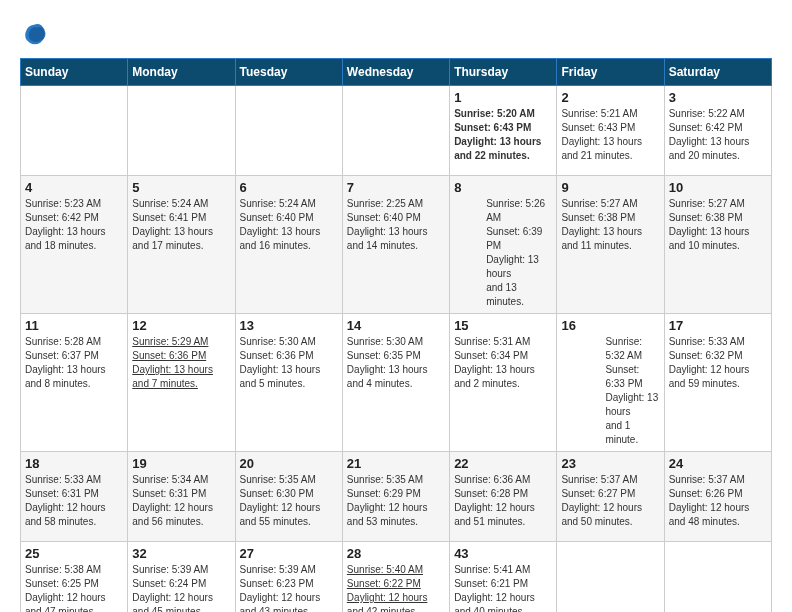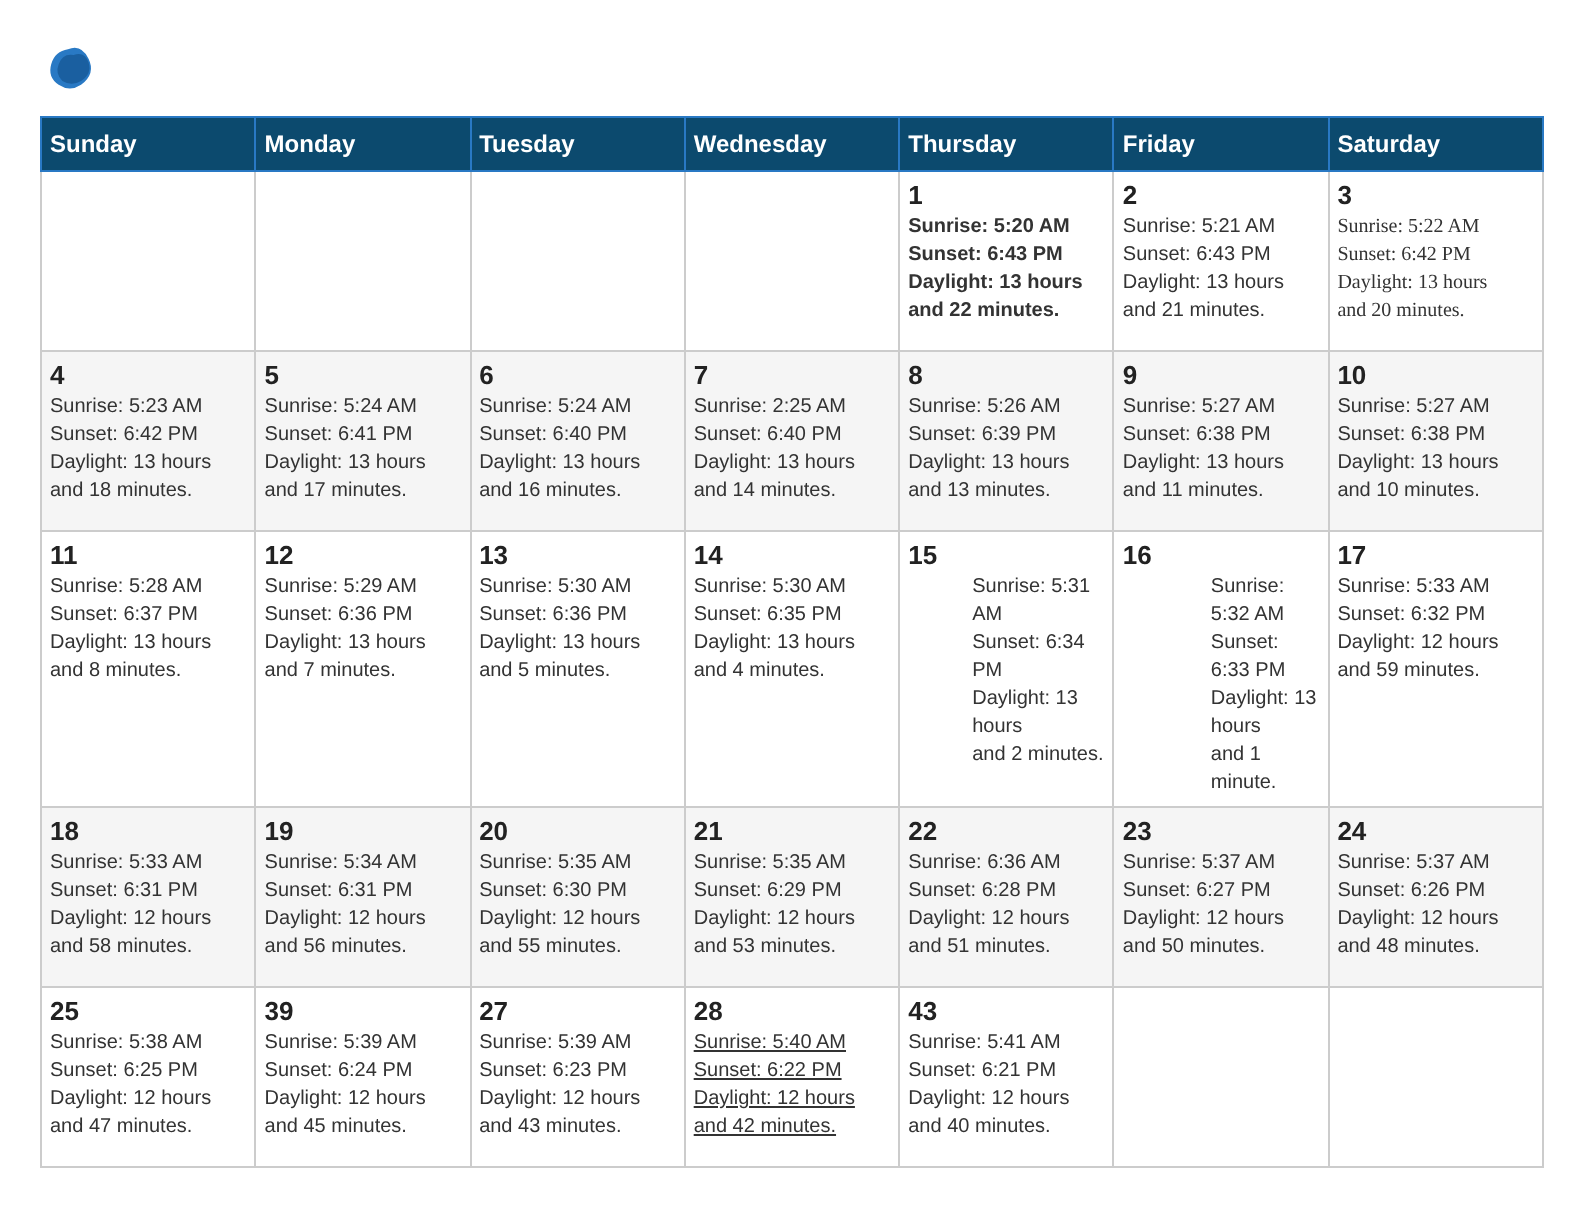--- a/index.html
+++ b/index.html
@@ -136,21 +136,21 @@
         </td>
         <td>
           <span class="day-number">2</span>
           <div class="day-info" style="white-space: pre-line;">Sunrise: 5:21 AM
 Sunset: 6:43 PM
 Daylight: 13 hours
 and 21 minutes.</div>
         </td>
         <td>
           <span class="day-number">3</span>
-          <div class="day-info" style="white-space: pre-line; font-family: Liberation Serif, serif;">Sunrise: 5:22 AM
+          <div class="day-info" style="white-space: pre-line;">Sunrise: 5:22 AM
 Sunset: 6:42 PM
 Daylight: 13 hours
 and 20 minutes.</div>
         </td>
       </tr>
       <tr>
         <td>
           <span class="day-number">4</span>
           <div class="day-info" style="white-space: pre-line;">Sunrise: 5:23 AM
 Sunset: 6:42 PM
@@ -173,21 +173,21 @@
         </td>
         <td>
           <span class="day-number">7</span>
           <div class="day-info" style="white-space: pre-line;">Sunrise: 2:25 AM
 Sunset: 6:40 PM
 Daylight: 13 hours
 and 14 minutes.</div>
         </td>
         <td>
           <span class="day-number">8</span>
-          <div class="day-info" style="white-space: pre-line;">Sunrise: 5:26 AM
+          <div class="day-info" style="white-space: pre-line; margin-left: 32px;">Sunrise: 5:26 AM
 Sunset: 6:39 PM
 Daylight: 13 hours
 and 13 minutes.</div>
         </td>
         <td>
           <span class="day-number">9</span>
           <div class="day-info" style="white-space: pre-line;">Sunrise: 5:27 AM
 Sunset: 6:38 PM
 Daylight: 13 hours
 and 11 minutes.</div>
@@ -203,42 +203,42 @@
       <tr>
         <td>
           <span class="day-number">11</span>
           <div class="day-info" style="white-space: pre-line;">Sunrise: 5:28 AM
 Sunset: 6:37 PM
 Daylight: 13 hours
 and 8 minutes.</div>
         </td>
         <td>
           <span class="day-number">12</span>
-          <div class="day-info" style="white-space: pre-line;">Sunrise: 5:29 AM
+          <div class="day-info" style="white-space: pre-line; text-decoration: underline;">Sunrise: 5:29 AM
 Sunset: 6:36 PM
 Daylight: 13 hours
 and 7 minutes.</div>
         </td>
         <td>
           <span class="day-number">13</span>
           <div class="day-info" style="white-space: pre-line;">Sunrise: 5:30 AM
 Sunset: 6:36 PM
 Daylight: 13 hours
 and 5 minutes.</div>
         </td>
         <td>
           <span class="day-number">14</span>
           <div class="day-info" style="white-space: pre-line;">Sunrise: 5:30 AM
 Sunset: 6:35 PM
 Daylight: 13 hours
 and 4 minutes.</div>
         </td>
         <td>
           <span class="day-number">15</span>
-          <div class="day-info" style="white-space: pre-line; margin-left: 32px;">Sunrise: 5:31 AM
+          <div class="day-info" style="white-space: pre-line;">Sunrise: 5:31 AM
 Sunset: 6:34 PM
 Daylight: 13 hours
 and 2 minutes.</div>
         </td>
         <td>
           <span class="day-number">16</span>
           <div class="day-info" style="white-space: pre-line; margin-left: 44px;">Sunrise: 5:32 AM
 Sunset: 6:33 PM
 Daylight: 13 hours
 and 1 minute.</div>
@@ -304,21 +304,21 @@
       </tr>
       <tr>
         <td>
           <span class="day-number">25</span>
           <div class="day-info" style="white-space: pre-line;">Sunrise: 5:38 AM
 Sunset: 6:25 PM
 Daylight: 12 hours
 and 47 minutes.</div>
         </td>
         <td>
-          <span class="day-number">39</span>
+          <span class="day-number">32</span>
           <div class="day-info" style="white-space: pre-line;">Sunrise: 5:39 AM
 Sunset: 6:24 PM
 Daylight: 12 hours
 and 45 minutes.</div>
         </td>
         <td>
           <span class="day-number">27</span>
           <div class="day-info" style="white-space: pre-line;">Sunrise: 5:39 AM
 Sunset: 6:23 PM
 Daylight: 12 hours

